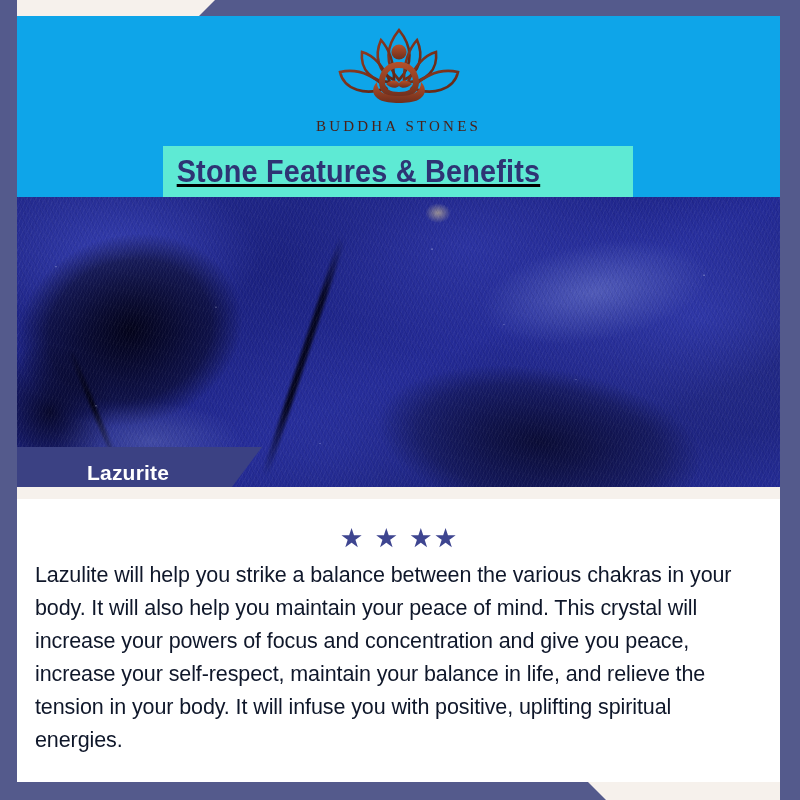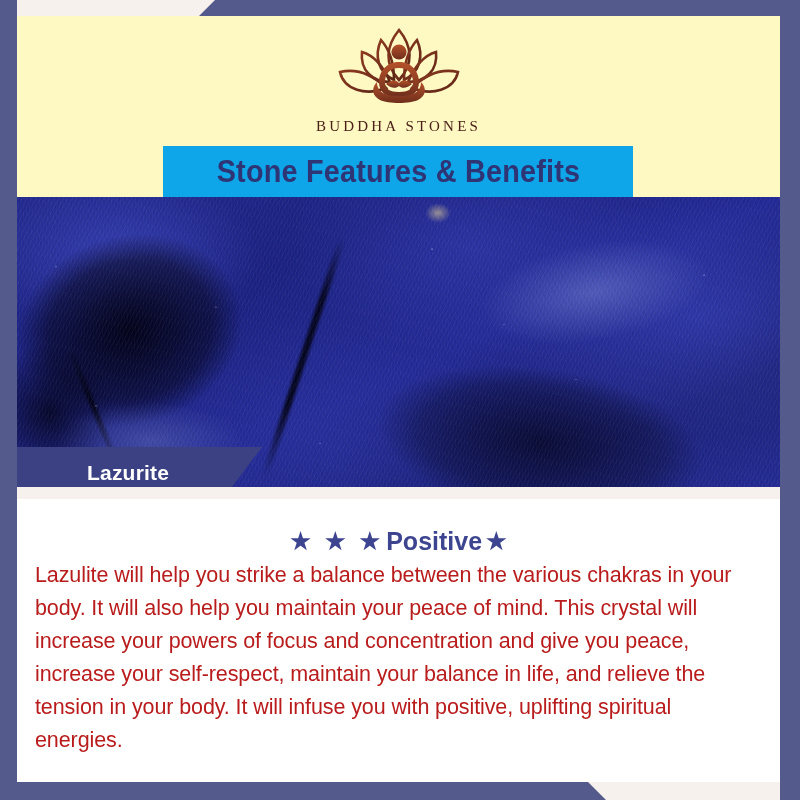--- a/index.html
+++ b/index.html
@@ -40,44 +40,45 @@
   }
   .edge-bottom-fill {
     position:absolute; bottom:0; left:0; width:800px; height:18px;
     background:#f6f1ec; z-index:5;
   }
 
   
   .header {
     position:absolute; top:16px; left:17px;
     width:763px; height:181px;
-    background:#fef9c3;
+    background:#0ea5e9;
     z-index:3;
   }
   .logo-wrap {
     position:absolute; top:6px; left:0; width:763px;
     display:flex; flex-direction:column; align-items:center;
   }
   .logo-mark { width:150px; height:92px; display:block; }
   .logo-word {
     margin-top:4px;
     font-family:"Liberation Serif", serif;
     font-size:15px;
     letter-spacing:3.2px;
     color:#4a2018;
     font-weight:400;
   }
 
   
   .title-panel {
     position:absolute; top:146px; left:163px;
     width:470px; height:51px;
-    background:#0ea5e9;
-    display:flex; align-items:center; justify-content:center;
+    background:#5eead4;
+    display:flex; align-items:center; justify-content:flex-start;
     z-index:4;
+    text-decoration:underline;
   }
   .title-text {
     font-size:31px;
     font-weight:bold;
     color:#2e3474;
     letter-spacing:0.2px;
     transform:scaleX(0.93);
     white-space:nowrap;
   }
 
@@ -196,21 +197,21 @@
     white-space:nowrap;
   }
   .kw-star { font-size:23px; line-height:1; }
   .kw-label { margin:0 0 0 6px; }
   .kw-gap { width:14px; display:inline-block; }
   .kw-gap-tight { width:4px; display:inline-block; }
 
   .body-text {
     position:absolute; top:72px; left:18px;
     width:727px;
-    color:#b91c1c;
+    color:#0f172a;
     font-size:21.5px;
     line-height:33px;
     font-weight:400;
     letter-spacing:-0.1px;
   }
 </style>
 </head>
 <body>
 
 <div id="poster">
@@ -274,21 +275,20 @@
 
   <div class="card">
     <div class="card-top-tint"></div>
 
     <div class="keywords">
       <span class="kw-star">★</span>
       <span class="kw-gap"></span>
       <span class="kw-star">★</span>
       <span class="kw-gap"></span>
       <span class="kw-star">★</span>
-      <span class="kw-label">Positive</span>
       <span class="kw-gap-tight"></span>
       <span class="kw-star">★</span>
     </div>
 
     <div class="body-text">Lazulite will help you strike a balance between the various chakras in your body. It will also help you maintain your peace of mind. This crystal will increase your powers of focus and concentration and give you peace, increase your self-respect, maintain your balance in life, and relieve the tension in your body. It will infuse you with positive, uplifting spiritual energies.</div>
   </div>
 
   <div class="edge-bottom-fill"></div>
   <div class="edge-top"></div>
   <div class="edge-right"></div>

